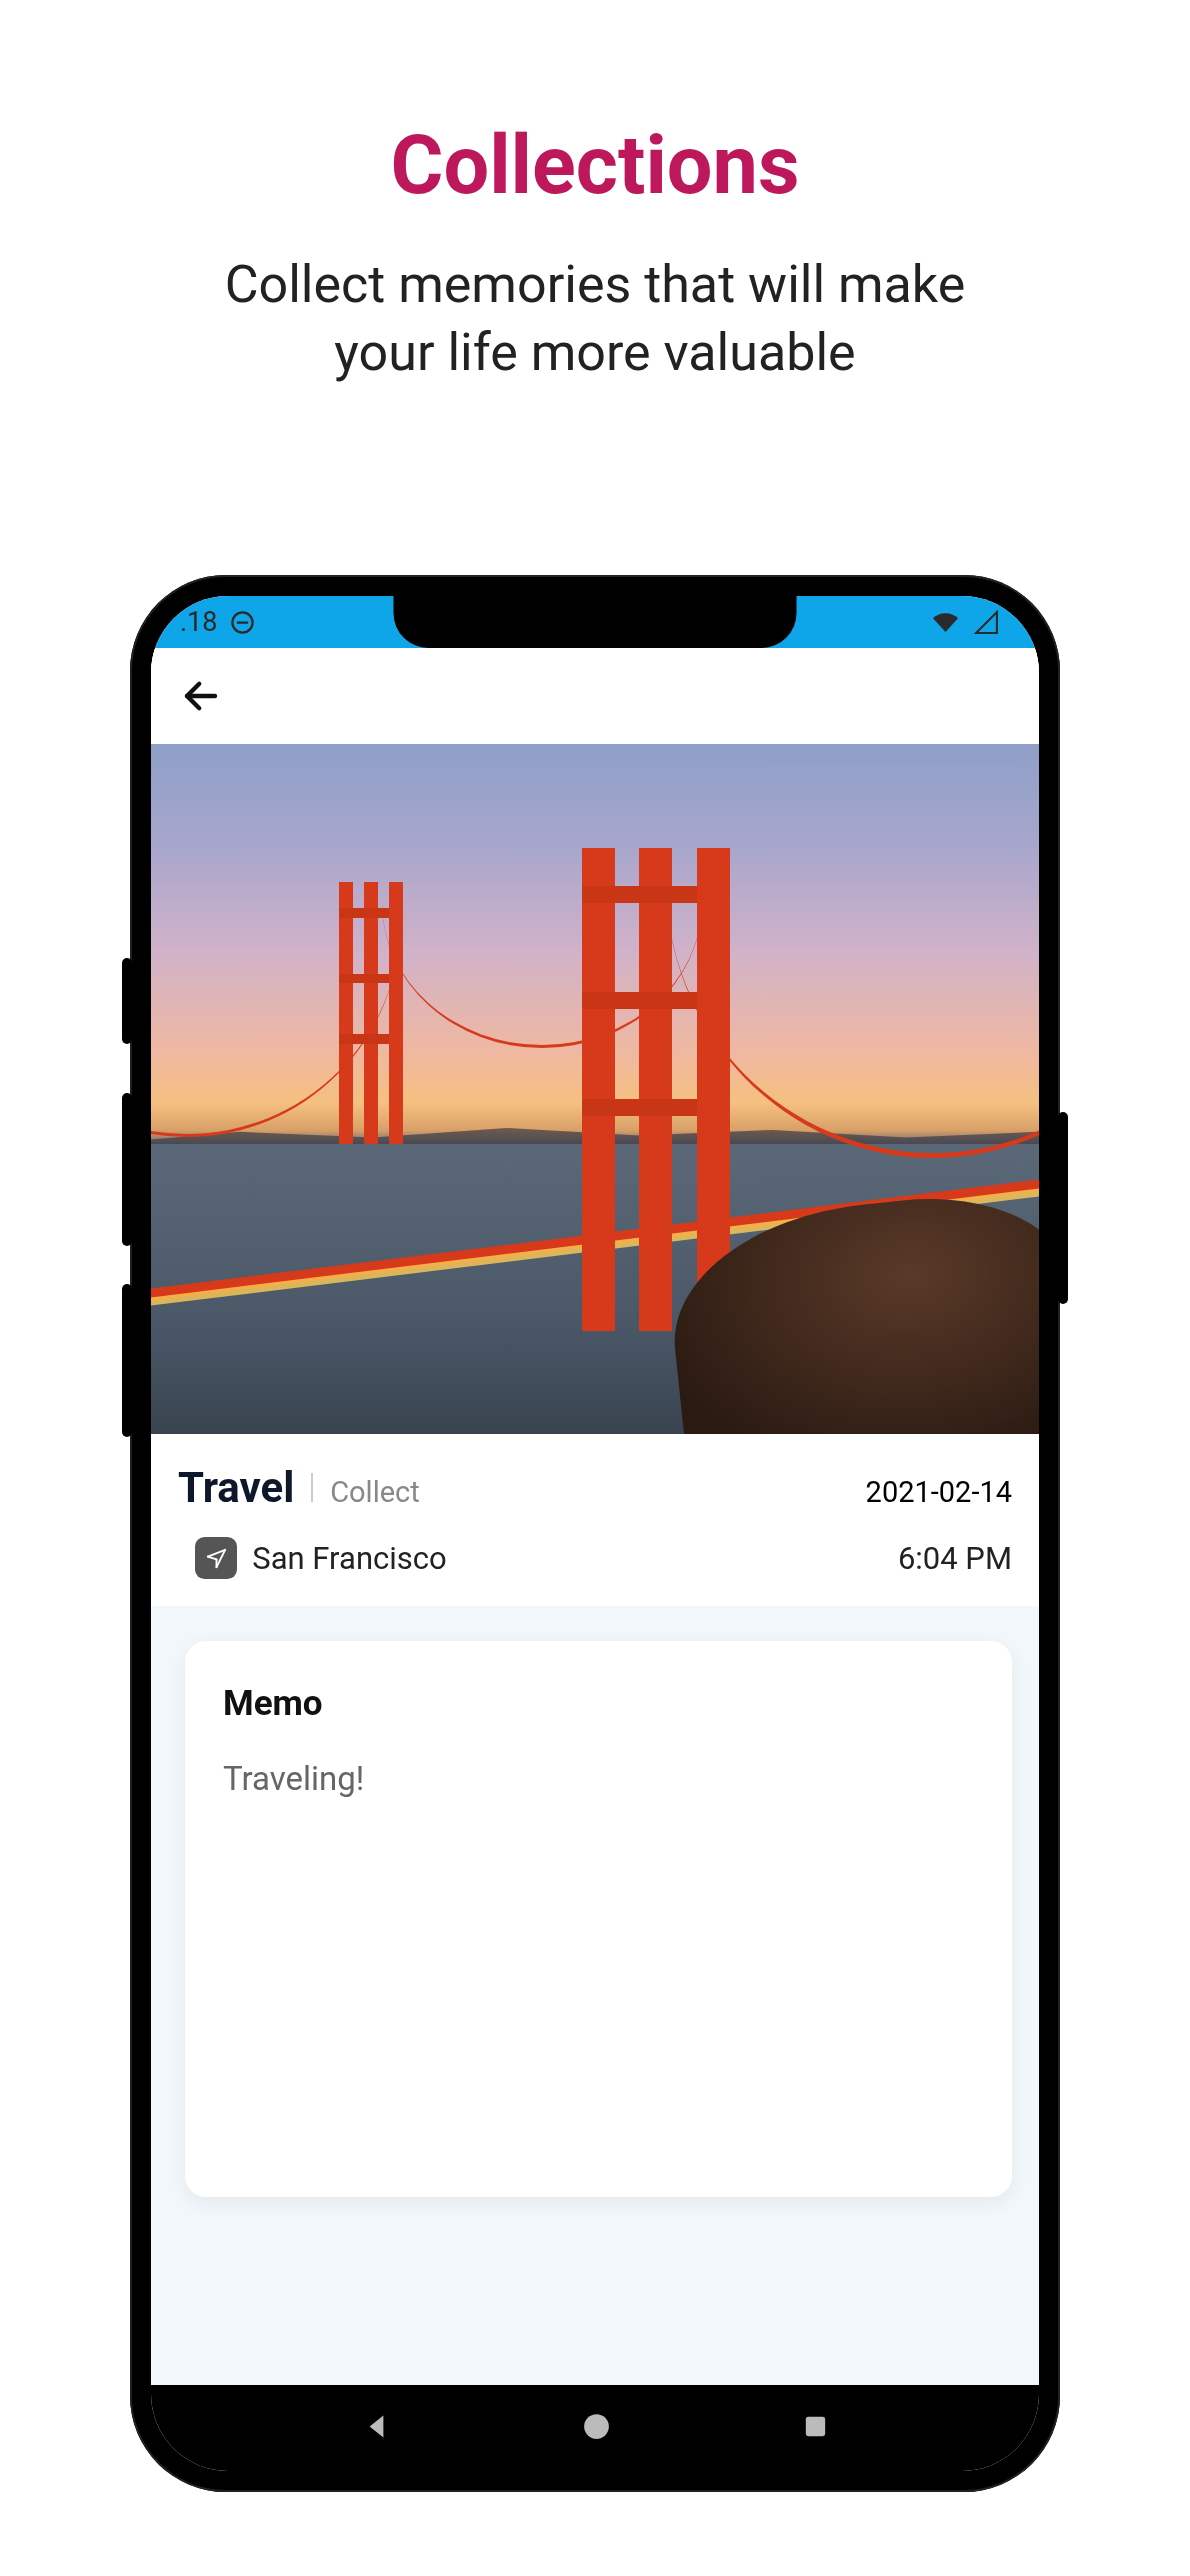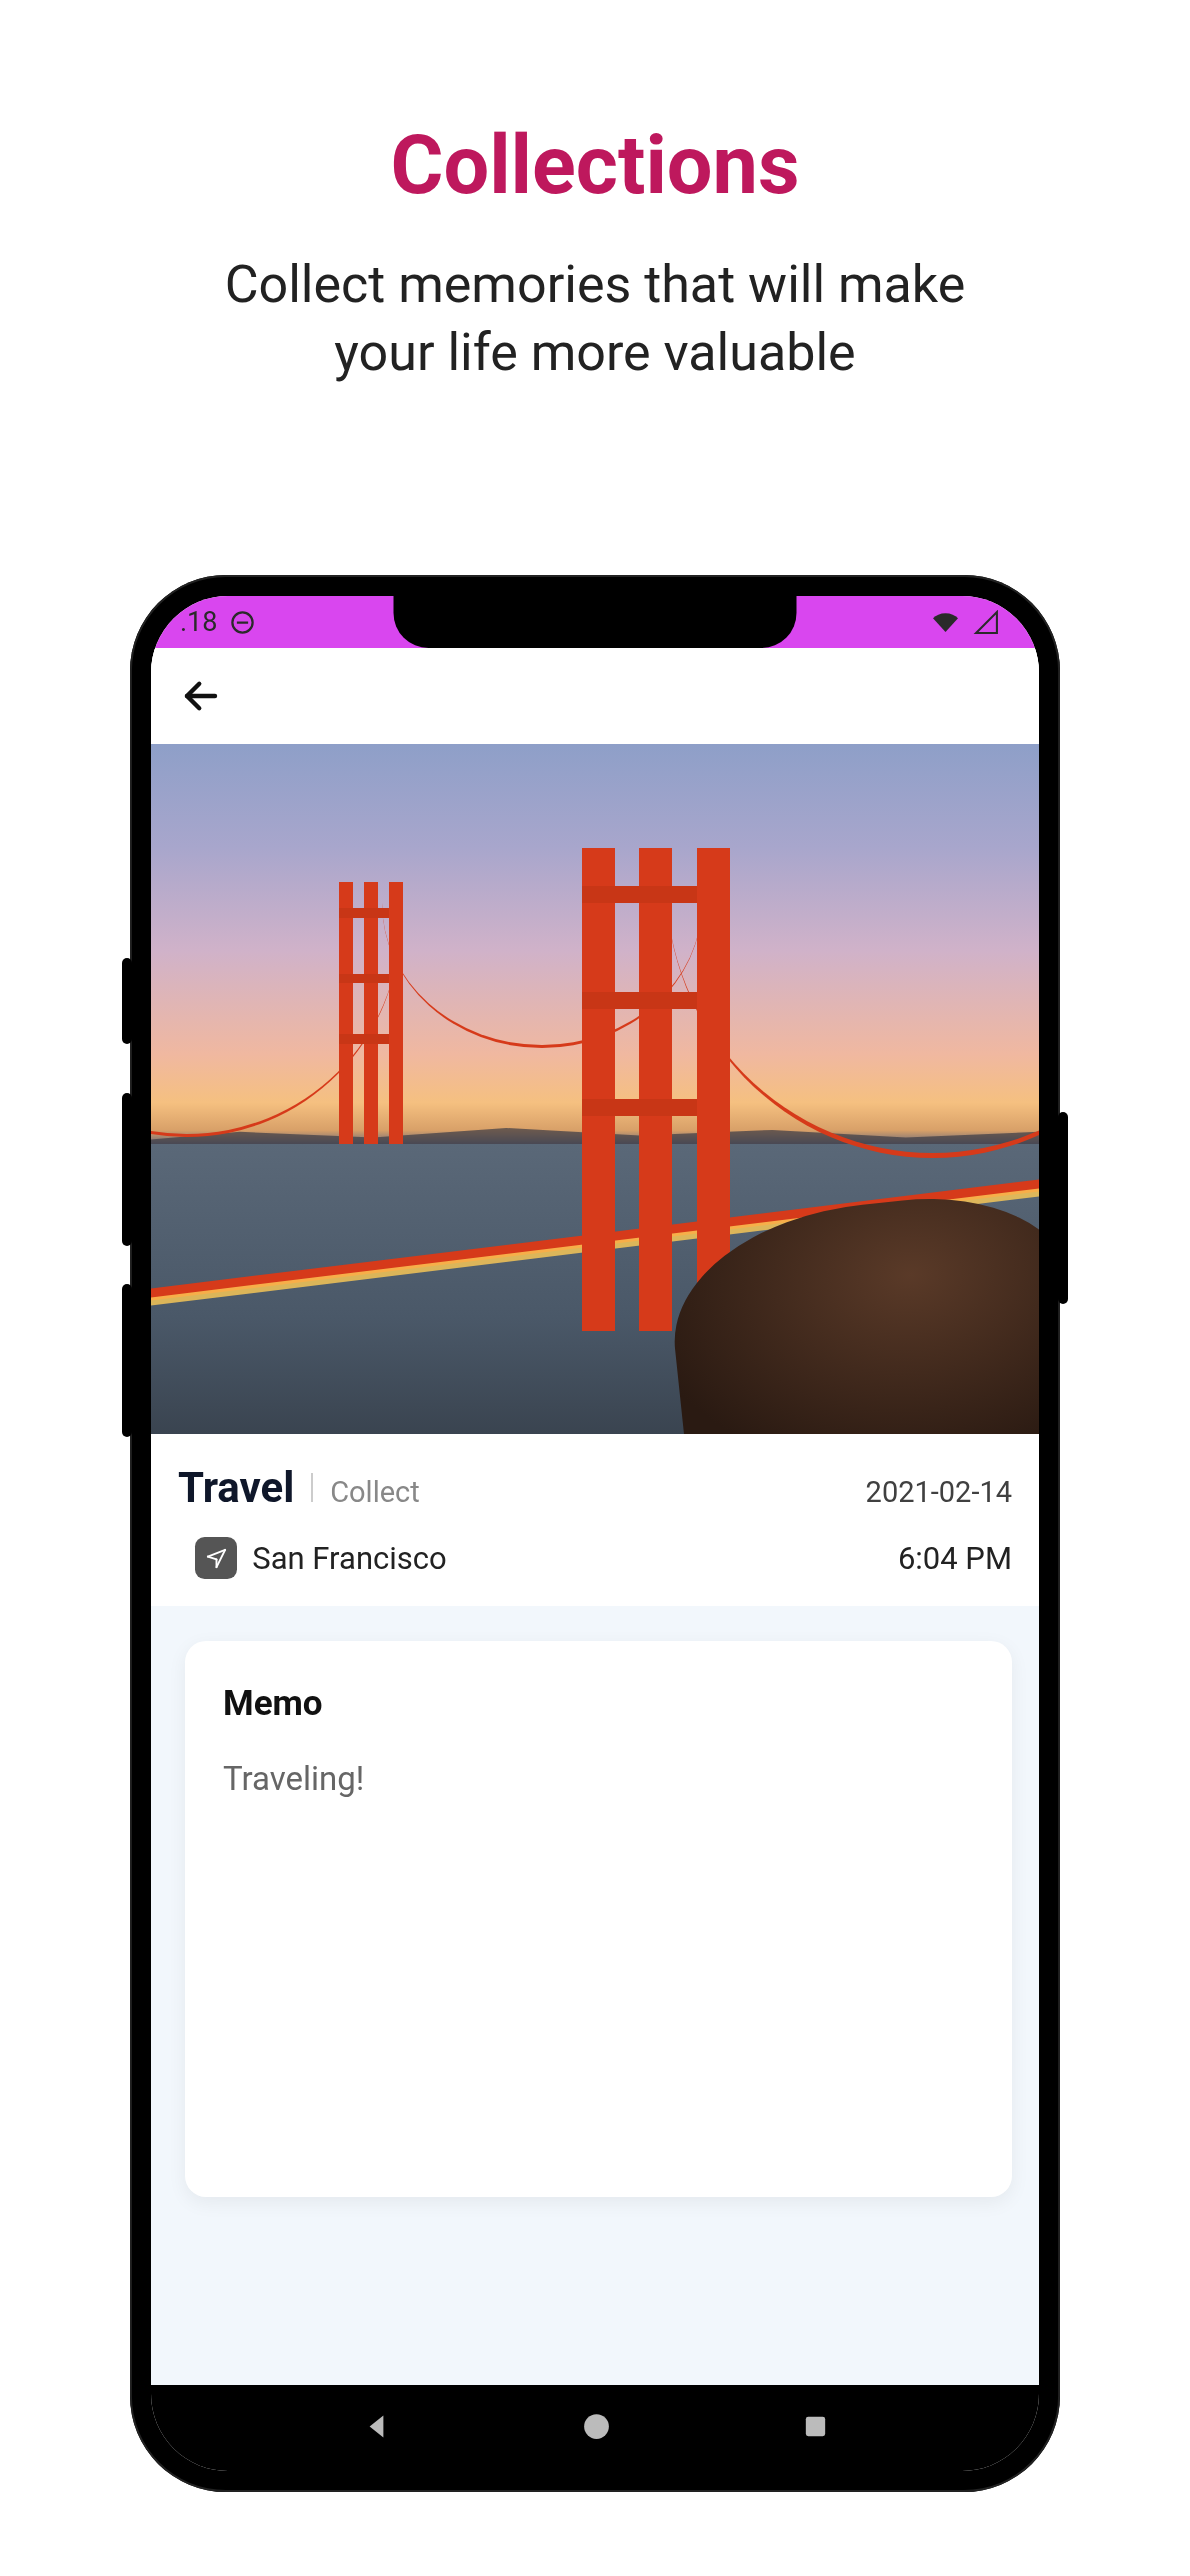--- a/index.html
+++ b/index.html
@@ -52,21 +52,21 @@
     transform: translateX(-50%);
     width: 403px;
     height: 52px;
     background: #000;
     border-bottom-left-radius: 35px;
     border-bottom-right-radius: 35px;
     z-index: 10;
   }
   .status-bar {
     height: 52px;
-    background: #d946ef;
+    background: #0ea5e9;
     display: flex;
     align-items: center;
     justify-content: space-between;
     padding: 0 38px 0 29px;
     font-size: 27px;
     color: #2a2a2a;
   }
   .status-left { display: flex; align-items: center; gap: 11.5px; }
   .status-right { display: flex; align-items: center; gap: 9.6px; }
   .wifi-icon { width: 33px; height: 25px; }
@@ -249,21 +249,21 @@
     height: 29px;
     background: #ccc;
     align-self: center;
   }
   .subcategory {
     font-size: 29px;
     color: #888;
   }
   .date {
     font-size: 29px;
-    color: #404040;
+    color: #000000;
   }
   .meta-row2 {
     display: flex;
     align-items: center;
     justify-content: space-between;
     margin-top: 25px;
   }
   .loc-wrap { display: flex; align-items: center; gap: 15.3px; padding-left: 17px; }
   .loc-icon {
     width: 42px;

